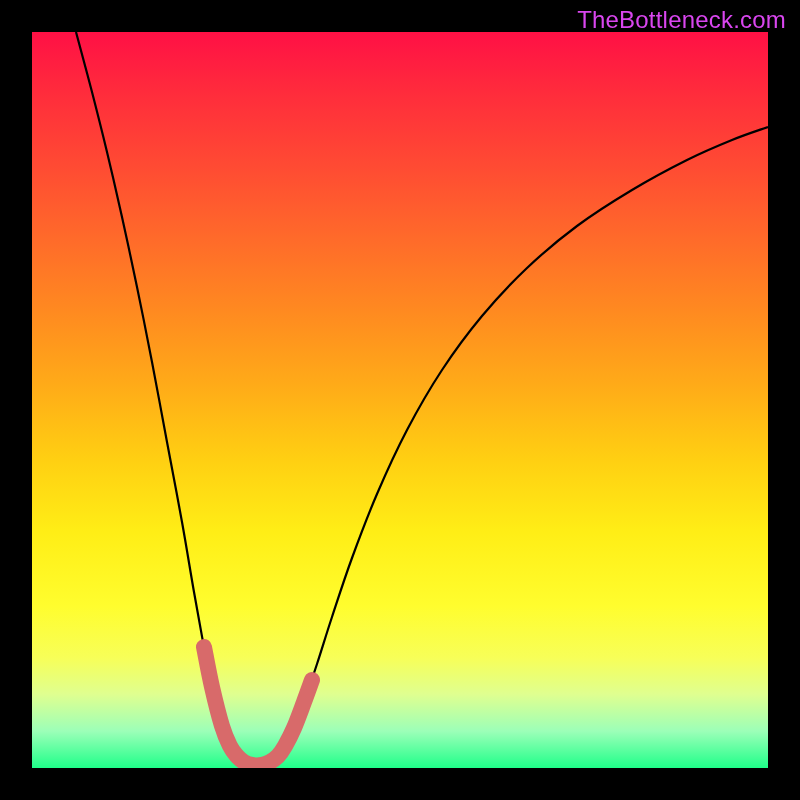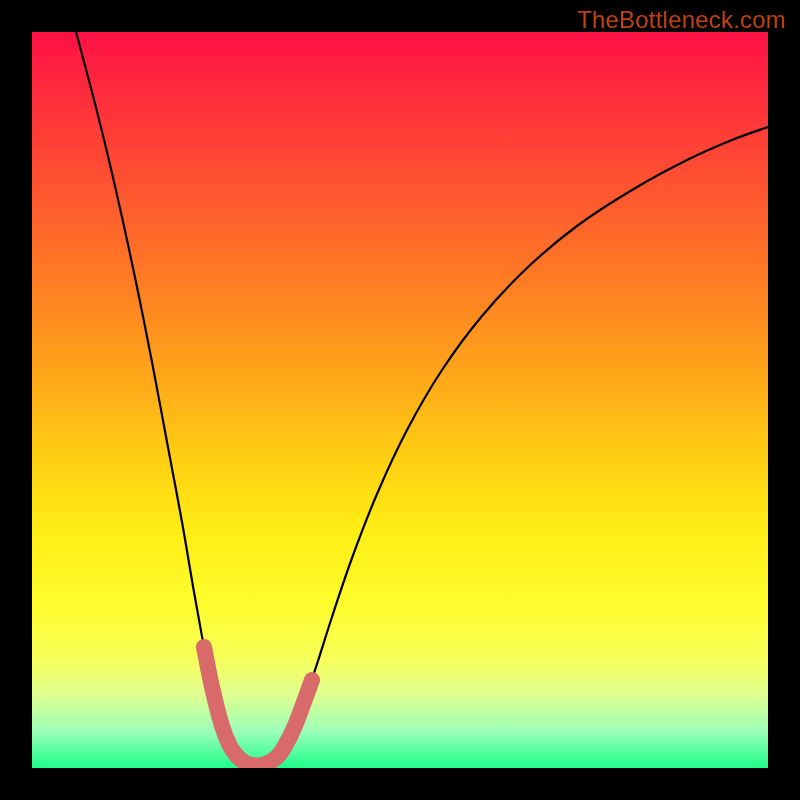--- a/index.html
+++ b/index.html
@@ -38,21 +38,21 @@
       #f7ff58 85%,
       #dfff90 90%,
       #9cffb8 95%,
       #1fff89 100%
     );
   }
   .watermark {
     position: absolute;
     top: 6px;
     right: 14px;
-    color: #c2410c;
+    color: #d946ef;
     font-size: 24px;
     font-weight: 500;
     letter-spacing: 0.2px;
     z-index: 5;
   }
   svg {
     position: absolute;
     left: 0;
     top: 0;
   }

